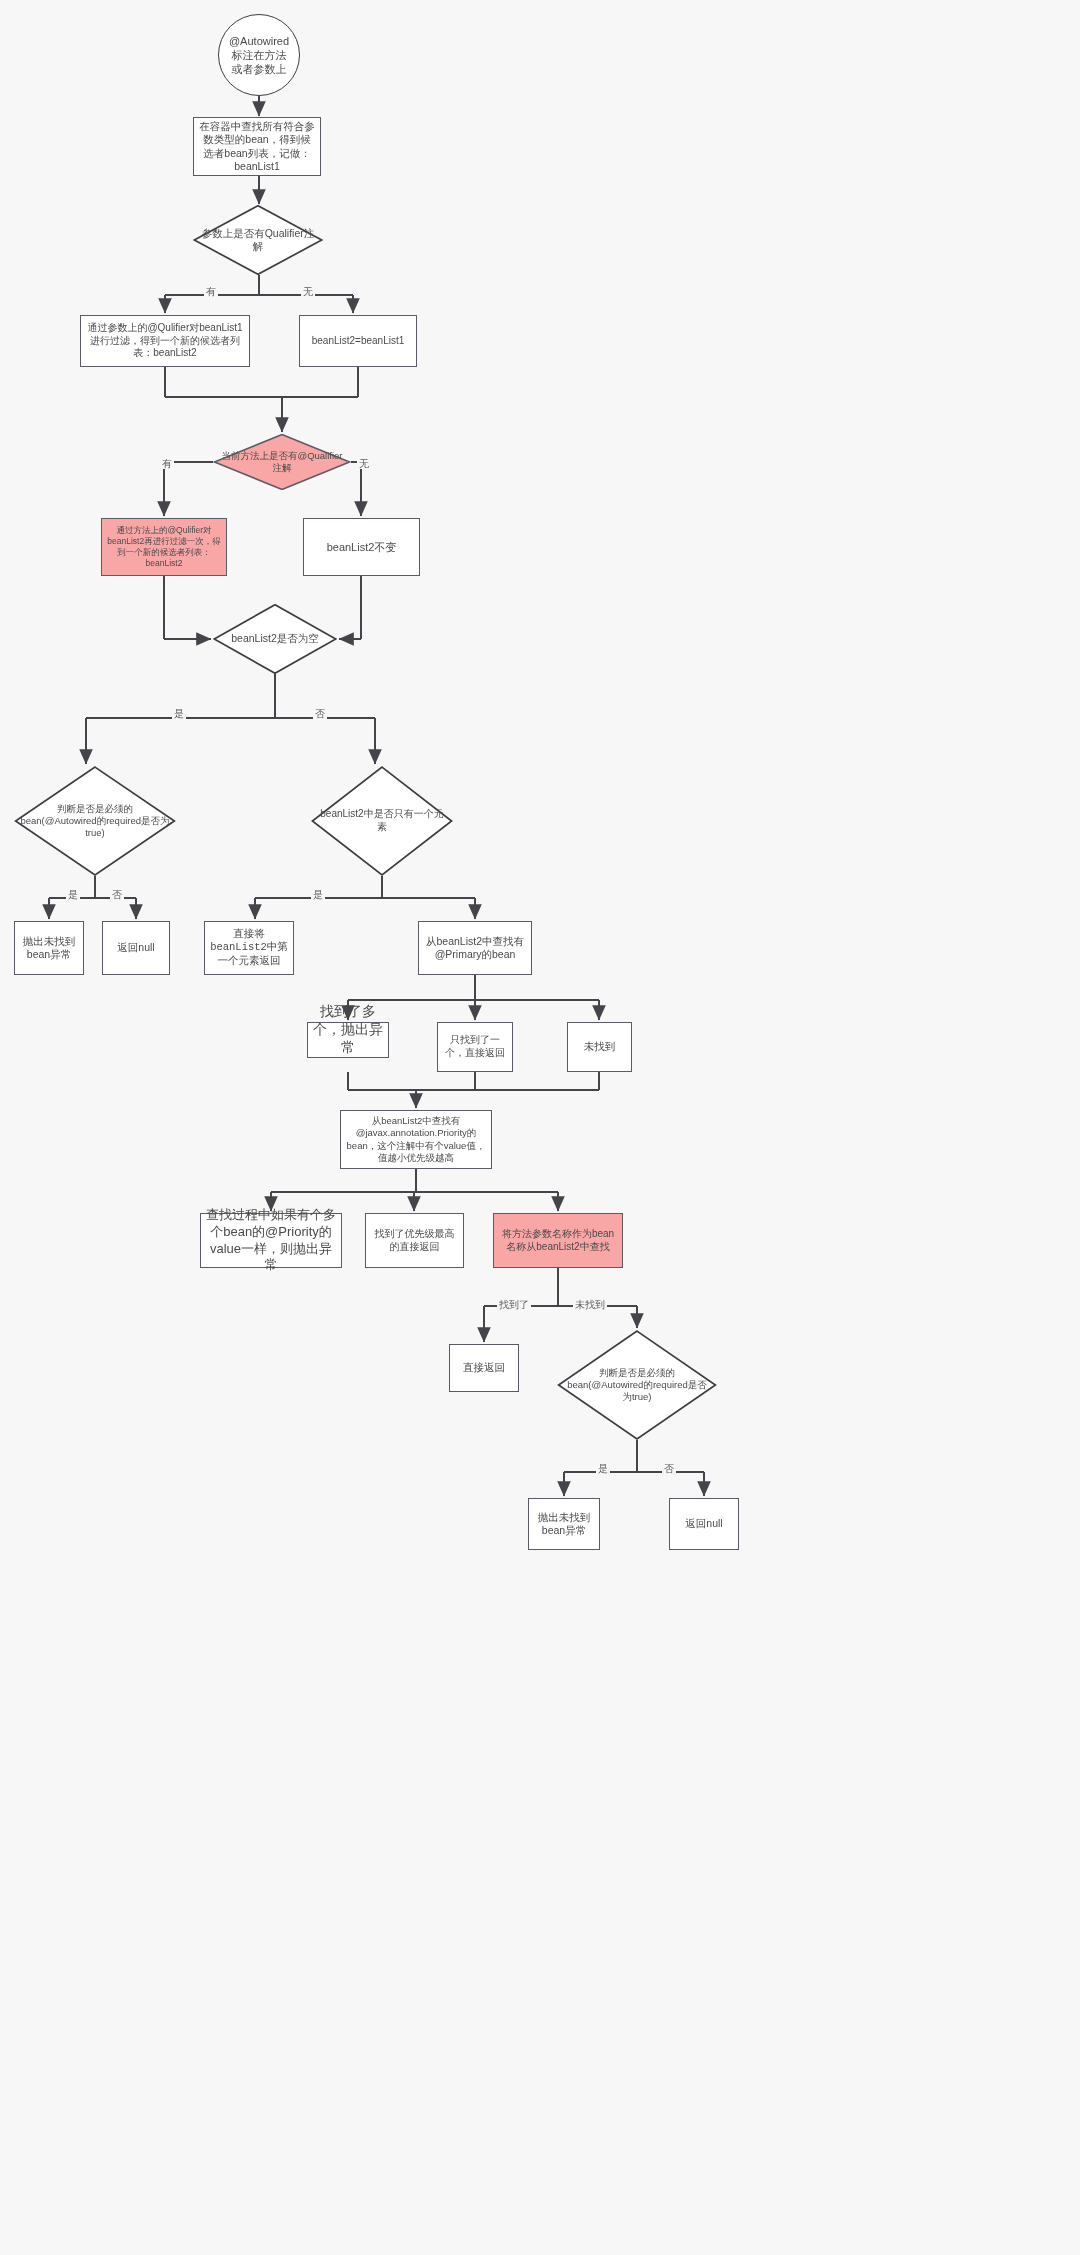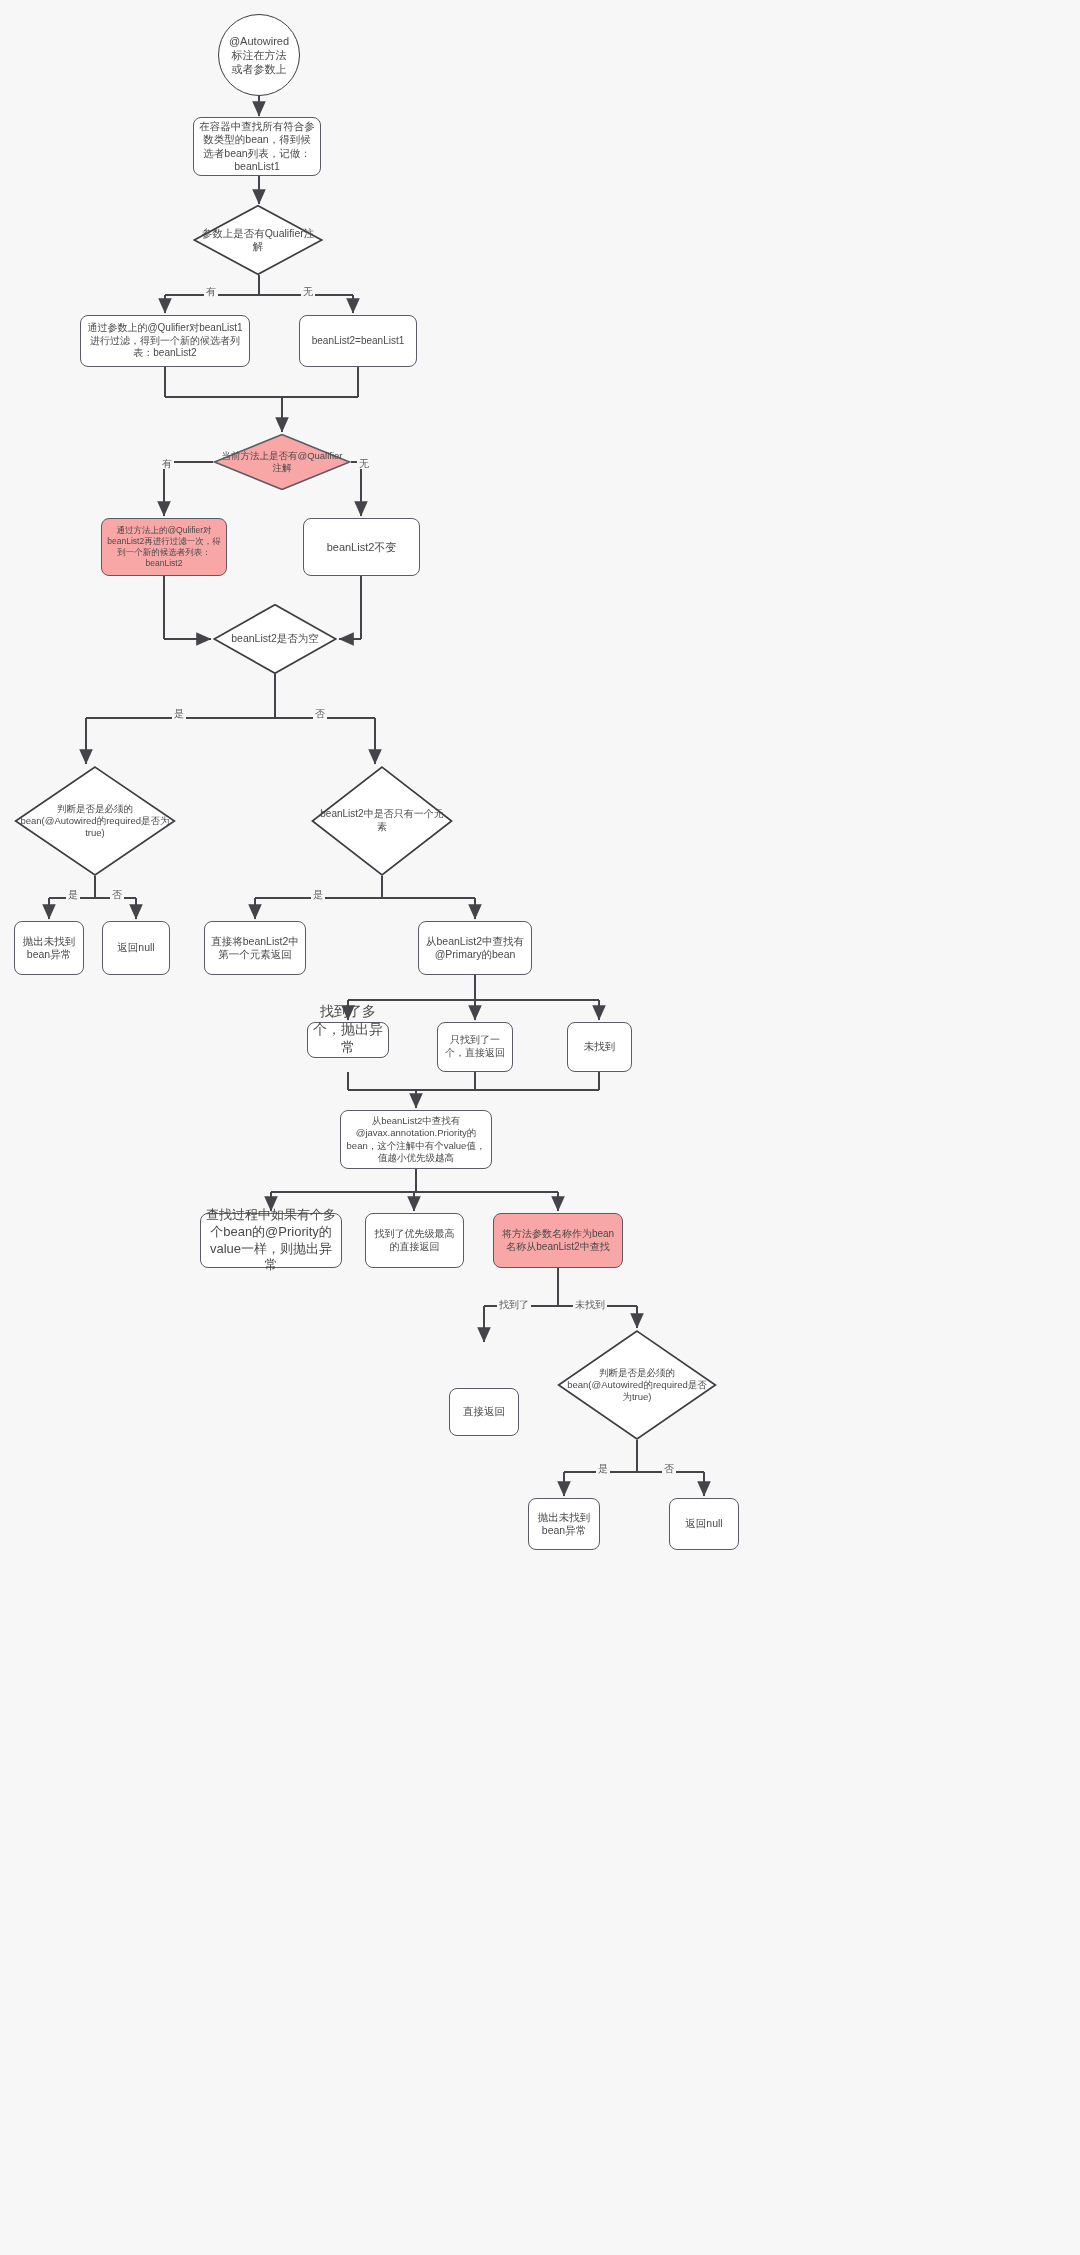--- a/index.html
+++ b/index.html
@@ -32,21 +32,21 @@
     align-items: center;
     justify-content: center;
     text-align: center;
     color: #4a4a4a;
     line-height: 1.28;
     white-space: pre-line;
   }
   .node.box {
     border: 1.6px solid #5b5b66;
     background: #ffffff;
-    border-radius: 8px;
+    border-radius: 0;
   }
   .node.box.pink {
     background: #f9a6a6;
     border-color: #5b5b66;
   }
   .node.ellipse {
     border: 1.8px solid #3c3c42;
     background: #ffffff;
     border-radius: 50%;
   }
@@ -173,30 +173,30 @@
           <polygon points="50,1 99,50 50,99 1,50" fill="#ffffff" stroke="#3c3c42" stroke-width="1.7" vector-effect="non-scaling-stroke"></polygon>
         </svg><span class="diamond-label">beanList2是否为空</span></div>
       <div class="node diamond" style="left: 14px; top: 766px; width: 162px; height: 110px; font-size: 9.5px;"><svg class="diamond-shape" viewBox="0 0 100 100" preserveAspectRatio="none">
           <polygon points="50,1 99,50 50,99 1,50" fill="#ffffff" stroke="#3c3c42" stroke-width="1.7" vector-effect="non-scaling-stroke"></polygon>
         </svg><span class="diamond-label">判断是否是必须的bean(@Autowired的required是否为true)</span></div>
       <div class="node diamond" style="left: 311px; top: 766px; width: 142px; height: 110px; font-size: 10px;"><svg class="diamond-shape" viewBox="0 0 100 100" preserveAspectRatio="none">
           <polygon points="50,1 99,50 50,99 1,50" fill="#ffffff" stroke="#3c3c42" stroke-width="1.7" vector-effect="non-scaling-stroke"></polygon>
         </svg><span class="diamond-label">beanList2中是否只有一个元素</span></div>
       <div class="node box" style="left: 14px; top: 921px; width: 70px; height: 54px; font-size: 10.5px;"><span style="padding: 0px 5px;">抛出未找到bean异常</span></div>
       <div class="node box" style="left: 102px; top: 921px; width: 68px; height: 54px; font-size: 10.5px;"><span style="padding: 0px 5px;">返回null</span></div>
-      <div class="node box" style="left: 204px; top: 921px; width: 102px; height: 54px; font-size: 10.5px;"><span style="padding: 0px 5px;">直接将beanList2中第一个元素返回</span></div>
+      <div class="node box" style="left: 204px; top: 921px; width: 90px; height: 54px; font-size: 10.5px; font-family: Liberation Mono, monospace;"><span style="padding: 0px 5px;">直接将beanList2中第一个元素返回</span></div>
       <div class="node box" style="left: 418px; top: 921px; width: 114px; height: 54px; font-size: 10.5px;"><span style="padding: 0px 5px;">从beanList2中查找有@Primary的bean</span></div>
       <div class="node box" style="left: 307px; top: 1022px; width: 82px; height: 36px; font-size: 14px; align-items: flex-end;"><span style="padding: 0px 5px;">找到了多个，抛出异常</span></div>
       <div class="node box" style="left: 437px; top: 1022px; width: 76px; height: 50px; font-size: 10px;"><span style="padding: 0px 5px;">只找到了一个，直接返回</span></div>
       <div class="node box" style="left: 567px; top: 1022px; width: 65px; height: 50px; font-size: 10.5px;"><span style="padding: 0px 5px;">未找到</span></div>
       <div class="node box" style="left: 340px; top: 1110px; width: 152px; height: 59px; font-size: 9.5px;"><span style="padding: 0px 5px;">从beanList2中查找有@javax.annotation.Priority的bean，这个注解中有个value值，值越小优先级越高</span></div>
       <div class="node box" style="left: 200px; top: 1213px; width: 142px; height: 55px; font-size: 13px;"><span style="padding: 0px 5px;">查找过程中如果有个多个bean的@Priority的value一样，则抛出异常</span></div>
       <div class="node box" style="left: 365px; top: 1213px; width: 99px; height: 55px; font-size: 10px;"><span style="padding: 0px 5px;">找到了优先级最高的直接返回</span></div>
       <div class="node box pink" style="left: 493px; top: 1213px; width: 130px; height: 55px; font-size: 10px;"><span style="padding: 0px 5px;">将方法参数名称作为bean名称从beanList2中查找</span></div>
-      <div class="node box" style="left: 449px; top: 1344px; width: 70px; height: 48px; font-size: 10.5px; margin-top: 44px;"><span style="padding: 0px 5px;">直接返回</span></div>
+      <div class="node box" style="left: 449px; top: 1344px; width: 70px; height: 48px; font-size: 10.5px;"><span style="padding: 0px 5px;">直接返回</span></div>
       <div class="node diamond" style="left: 557px; top: 1330px; width: 160px; height: 110px; font-size: 9.5px;"><svg class="diamond-shape" viewBox="0 0 100 100" preserveAspectRatio="none">
           <polygon points="50,1 99,50 50,99 1,50" fill="#ffffff" stroke="#3c3c42" stroke-width="1.7" vector-effect="non-scaling-stroke"></polygon>
         </svg><span class="diamond-label">判断是否是必须的bean(@Autowired的required是否为true)</span></div>
       <div class="node box" style="left: 528px; top: 1498px; width: 72px; height: 52px; font-size: 10.5px;"><span style="padding: 0px 5px;">抛出未找到bean异常</span></div>
       <div class="node box" style="left: 669px; top: 1498px; width: 70px; height: 52px; font-size: 10.5px;"><span style="padding: 0px 5px;">返回null</span></div>
     </div>
   <div id="label-layer">
       <div class="edge-label" style="left: 204px; top: 287px; font-size: 10px;">有</div>
       <div class="edge-label" style="left: 301px; top: 287px; font-size: 10px;">无</div>
       <div class="edge-label" style="left: 160px; top: 459px; font-size: 10px;">有</div>

